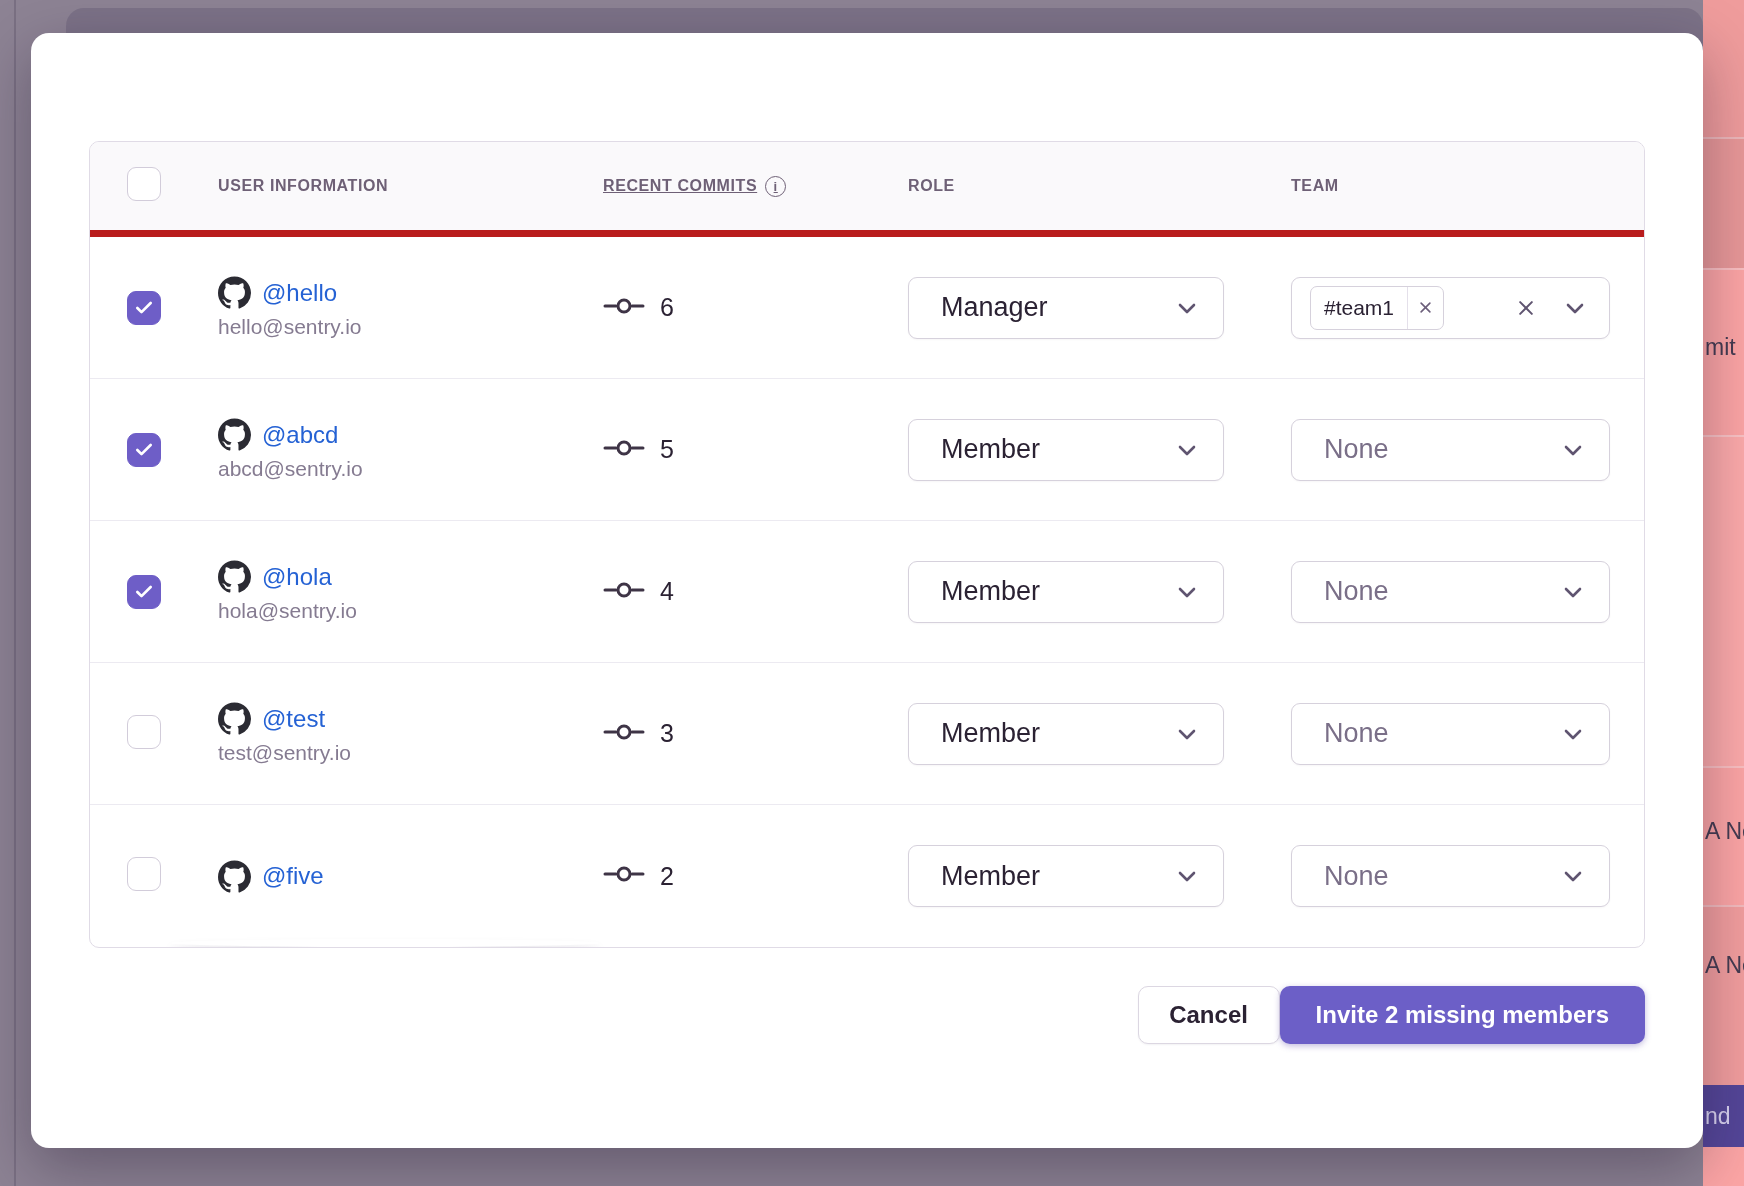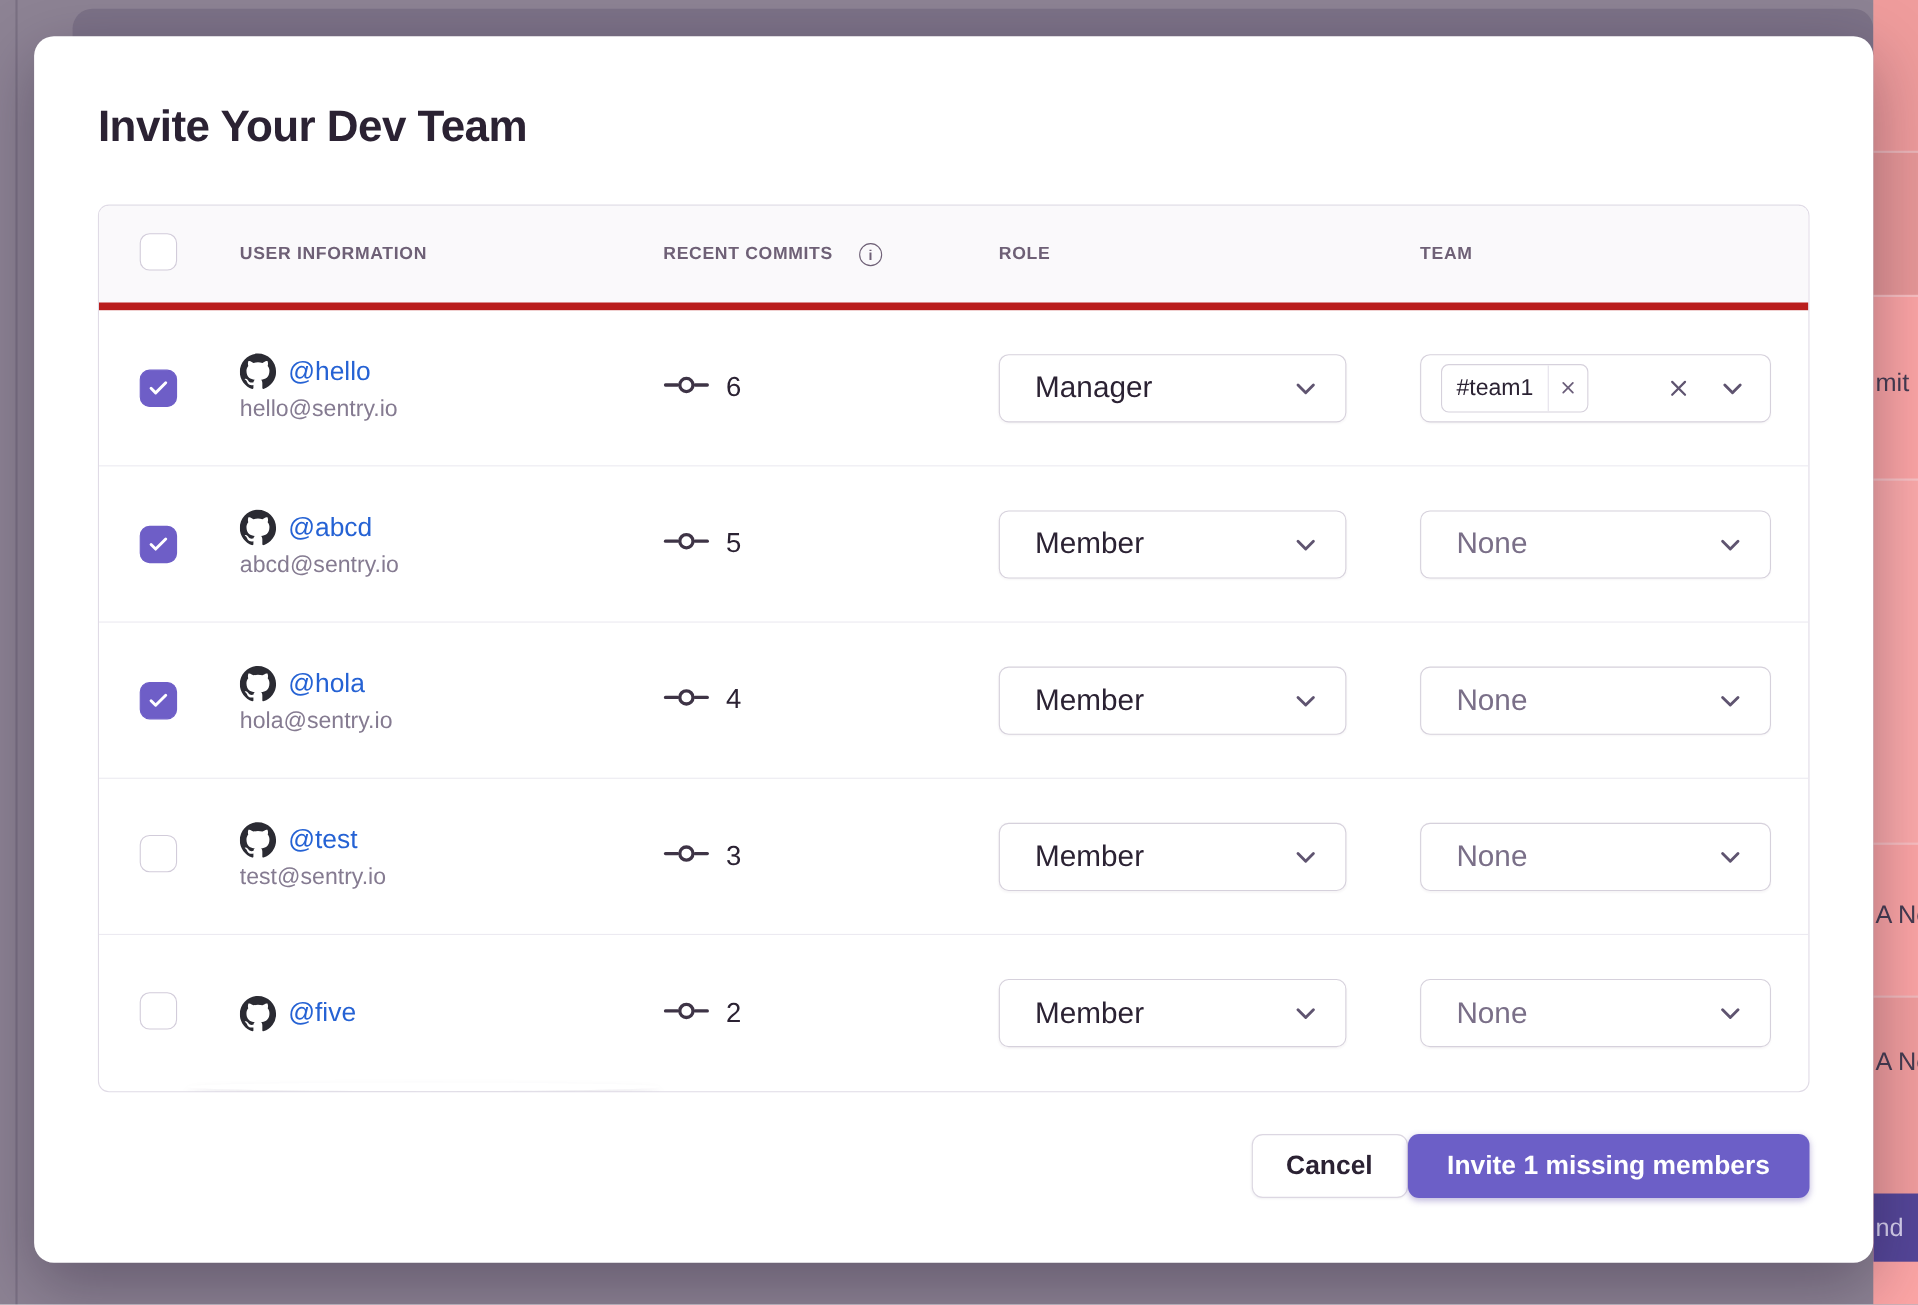--- a/index.html
+++ b/index.html
@@ -38,21 +38,21 @@
 
   
   .invite-table { position:relative; margin-top:48px; border:1px solid #e0dbe6;
     border-radius:10px; background:#fff; overflow:hidden; }
   .trow, .thead { display:grid; grid-template-columns:128px 385px 305px 383px 1fr;
     align-items:center; }
   .thead { height:95px; background:#faf9fb; border-bottom:7px solid #b91c1c; }
   .trow { height:142px; border-bottom:1px solid #eceaf1; }
   .trow:last-child { border-bottom:none; }
   .th { font-size:16px; font-weight:bold; color:#6e6076; letter-spacing:.6px; }
-  .commits-th { display:flex; align-items:center; gap:24px; }
+  .commits-th { display:flex; align-items:center; gap:8px;text-decoration:underline; }
   .info-icon { width:21px; height:21px; border:1.5px solid #6e6076; border-radius:50%;
     display:inline-flex; align-items:center; justify-content:center;
     font-size:13px; font-weight:bold; color:#6e6076; font-style:normal; }
 
   .cb-cell { padding-left:37px; }
   .checkbox { width:34px; height:34px; border:1.5px solid #d2ccda; border-radius:9px;
     background:#fff; display:inline-flex; align-items:center; justify-content:center;
     cursor:pointer; }
   .checkbox svg { display:none; }
   .checkbox.checked { background:#6e5ec7; border-color:#6e5ec7; }
@@ -114,21 +114,20 @@
     <div class="bg-line" style="top:766px"></div>
     <div class="bg-line" style="top:905px"></div>
     <div class="bg-text" style="top:334px">mit</div>
     <div class="bg-text" style="top:818px">A No</div>
     <div class="bg-text" style="top:952px">A No</div>
     <div class="bg-btn">nd</div>
   </div>
 </div>
 
 <div class="modal">
-  <h1 class="modal-title">Invite Your Dev Team</h1>
 
   <div class="invite-table">
 
     <div class="thead">
       <div class="cb-cell">
         <span class="checkbox">
           
         </span>
       </div>
       <div class="th">USER INFORMATION</div>
@@ -401,15 +400,15 @@
               </svg>
           </span>
         </div>
       </div>
     </div>
 
   </div>
 
   <div class="modal-footer">
     <button class="btn btn-cancel">Cancel</button>
-    <button class="btn btn-invite">Invite 1 missing members</button>
+    <button class="btn btn-invite">Invite 2 missing members</button>
   </div>
 </div>
 
 </body></html>

